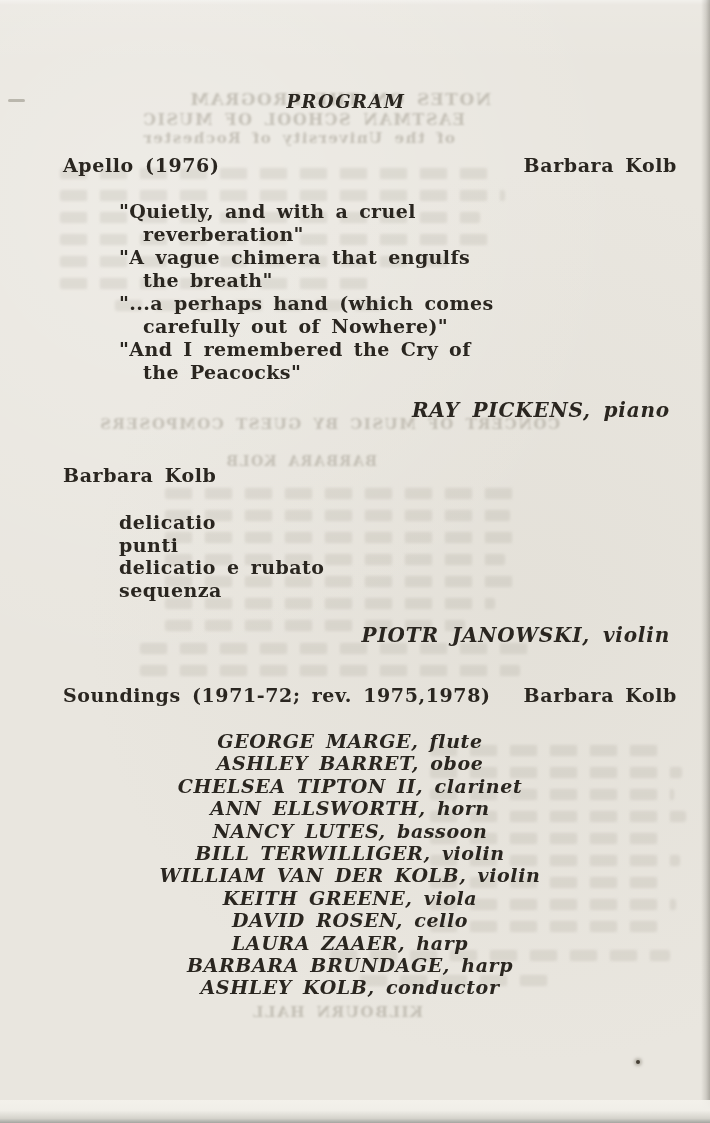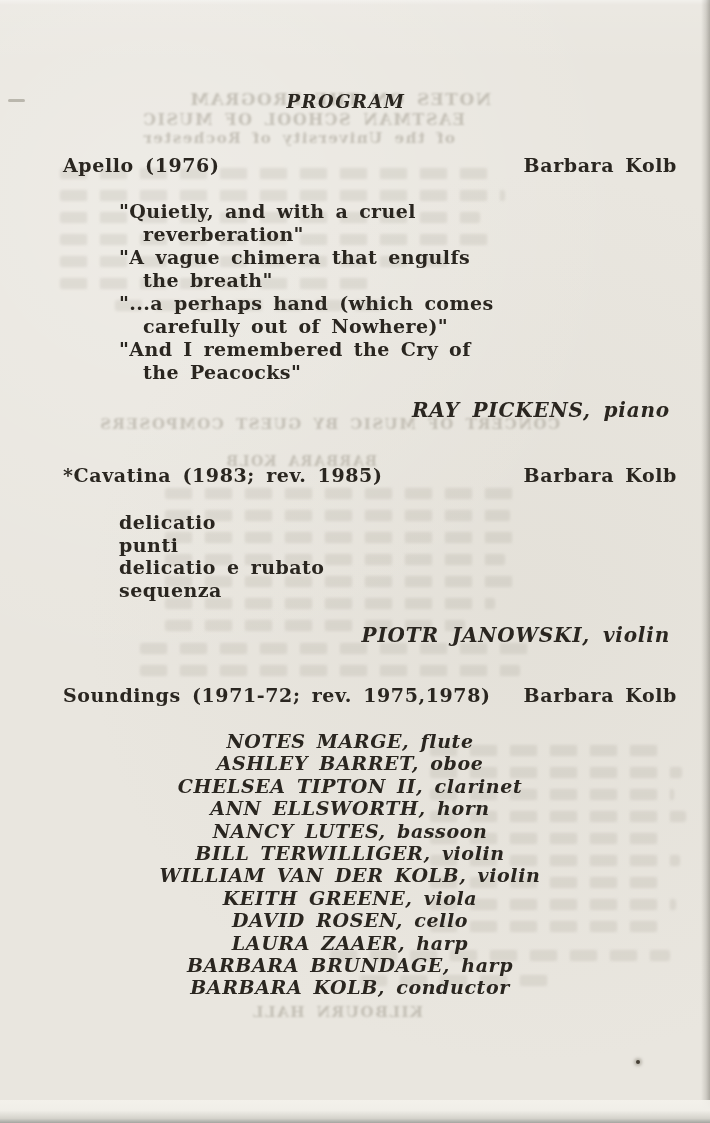--- a/index.html
+++ b/index.html
@@ -159,51 +159,50 @@
     <div class="quotes">
       <div class="quote"><span>"Quietly, and with a cruel</span><br><span>reverberation"</span></div>
       <div class="quote"><span>"A vague chimera that engulfs</span><br><span>the breath"</span></div>
       <div class="quote"><span>"...a perhaps hand (which comes</span><br><span>carefully out of Nowhere)"</span></div>
       <div class="quote"><span>"And I remembered the Cry of</span><br><span>the Peacocks"</span></div>
     </div>
 
     <div class="credit credit-pickens">RAY PICKENS, piano</div>
 
     <div class="piece-row row-cavatina">
-      <span>*Cavatina (1983; rev. 1985)</span>
       <span>Barbara Kolb</span>
     </div>
 
     <div class="movements">
       <div>delicatio</div>
       <div>punti</div>
       <div>delicatio e rubato</div>
       <div>sequenza</div>
     </div>
 
     <div class="credit credit-janowski">PIOTR JANOWSKI, violin</div>
 
     <div class="piece-row row-soundings">
       <span>Soundings (1971-72; rev. 1975,1978)</span>
       <span>Barbara Kolb</span>
     </div>
 
     <div class="ensemble">
-      <div>NOTES MARGE, flute</div>
+      <div>GEORGE MARGE, flute</div>
       <div>ASHLEY BARRET, oboe</div>
       <div>CHELSEA TIPTON II, clarinet</div>
       <div>ANN ELLSWORTH, horn</div>
       <div>NANCY LUTES, bassoon</div>
       <div>BILL TERWILLIGER, violin</div>
       <div>WILLIAM VAN DER KOLB, violin</div>
       <div>KEITH GREENE, viola</div>
       <div>DAVID ROSEN, cello</div>
       <div>LAURA ZAAER, harp</div>
       <div>BARBARA BRUNDAGE, harp</div>
-      <div>BARBARA KOLB, conductor</div>
+      <div>ASHLEY KOLB, conductor</div>
     </div>
   </div>
 
   <div class="artifact top-edge"></div>
   <div class="artifact left-dash"></div>
   <div class="artifact ink-speck"></div>
   <div class="artifact right-edge"></div>
   <div class="artifact bottom-edge"></div>
 </div>
 

